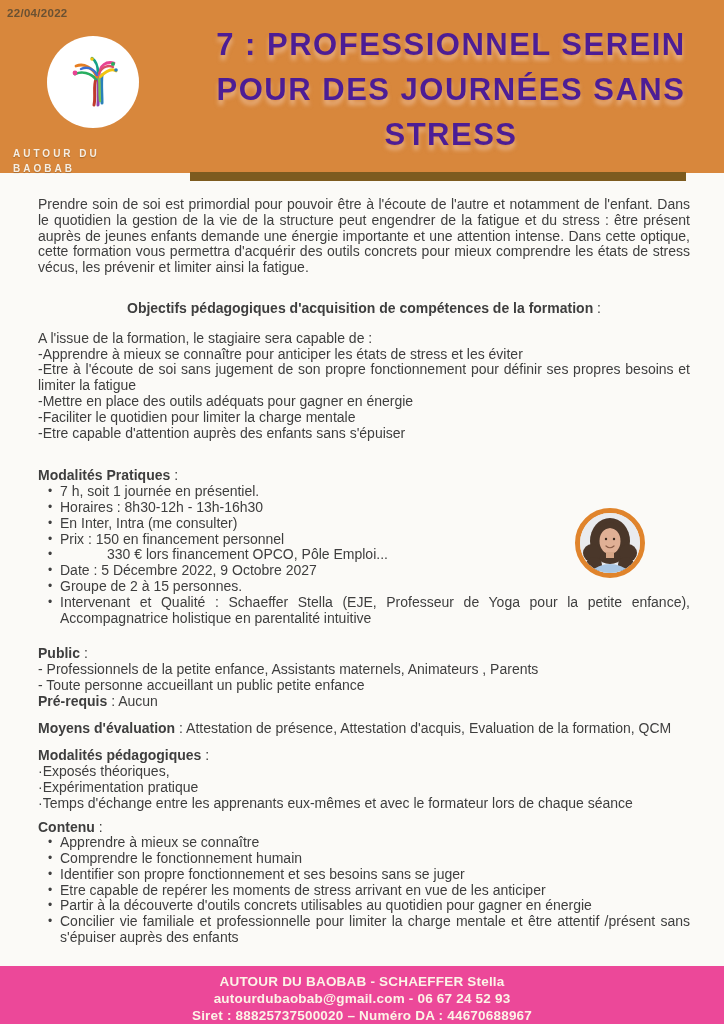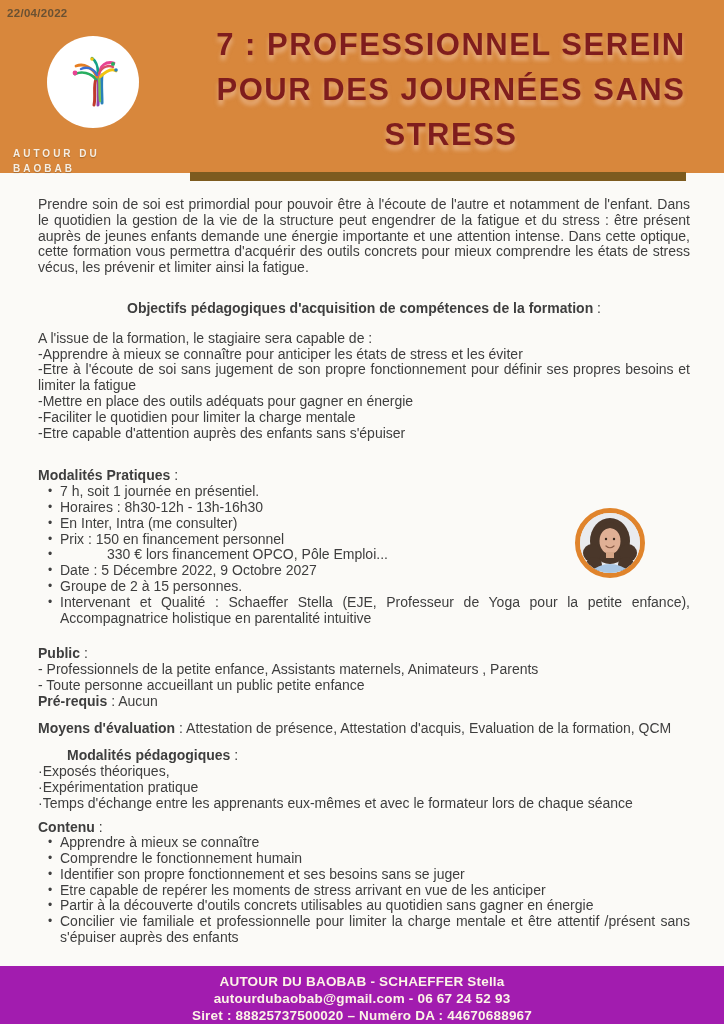--- a/index.html
+++ b/index.html
@@ -11,45 +11,45 @@
   }
   
   .header { position:absolute; top:0; left:0; width:724px; height:173px; background:#d8873c; }
   .date { position:absolute; top:7px; left:7px; font-size:11.5px; font-weight:bold; color:#6a5133; letter-spacing:.3px; }
   .logo-circle { position:absolute; top:36px; left:47px; width:92px; height:92px; background:#ffffff; border-radius:50%;
                  display:flex; align-items:center; justify-content:center; }
   .brand { position:absolute; top:146px; left:13px; width:160px; text-align:left;
            color:#f6eee3; font-size:10px; font-weight:bold; letter-spacing:3px; line-height:15px;
            text-shadow:0 1px 1px rgba(110,70,25,.45); }
   .title { position:absolute; top:22px; left:205px; width:492px; text-align:center;
-           color:#7f1d1d; font-weight:bold; font-size:31px; line-height:45px; letter-spacing:1.5px;
+           color:#4c1d95; font-weight:bold; font-size:31px; line-height:45px; letter-spacing:1.5px;
            text-shadow:0 5px 4px rgba(249,219,200,.5); }
   .accent-bar { position:absolute; top:172px; left:190px; width:496px; height:9px; background:#7d5b1f; }
   
   .content { position:absolute; top:181px; left:38px; width:652px; font-size:14px; line-height:15.8px; }
   .justify { text-align:justify; }
   .intro { margin-top:16px; }
   .center-heading { margin-top:25px; text-align:center; }
   .bold { font-weight:bold; }
   .obj-intro { margin-top:14px; }
   .mp-heading { margin-top:27px; }
   .public-heading { margin-top:20px; }
   .moyens { margin-top:11px; }
-  .ped-heading { margin-top:12px;margin-left:29px; }
+  .ped-heading { margin-top:12px; }
   .contenu-heading { margin-top:8px; }
   ul.bullets { list-style:none; }
   ul.bullets li { position:relative; padding-left:22px; }
   ul.bullets li::before { content:"•"; position:absolute; left:10px; top:0; font-size:12px; color:#3e3e3e; }
   .deep-indent { display:inline-block; padding-left:47px; }
   
   .avatar { position:absolute; left:575px; top:508px; width:70px; height:70px; border-radius:50%;
             border:5px solid #e0842c; overflow:hidden; background:#e9ebee; }
   .avatar svg { display:block; }
   
-  .footer { position:absolute; top:966px; left:0; width:724px; height:58px; background:#a21caf;
+  .footer { position:absolute; top:966px; left:0; width:724px; height:58px; background:#ec4899;
             color:#fcf4e7; text-align:center; font-size:13.5px; font-weight:bold;
             line-height:17px; padding-top:7px; letter-spacing:.2px; }
 </style>
 </head>
 <body>
 
 <div class="page">
 
   <div class="header">
     <div class="date">22/04/2022</div>
@@ -141,21 +141,21 @@
     <div>·Temps d'échange entre les apprenants eux-mêmes et avec le formateur lors de chaque séance</div>
 
     <div class="contenu-heading">
       <span class="bold">Contenu</span><span> :</span>
     </div>
     <ul class="bullets">
       <li><span>Apprendre à mieux se connaître</span></li>
       <li><span>Comprendre le fonctionnement humain</span></li>
       <li><span>Identifier son propre fonctionnement et ses besoins sans se juger</span></li>
       <li><span>Etre capable de repérer les moments de stress arrivant en vue de les anticiper</span></li>
-      <li><span>Partir à la découverte d'outils concrets utilisables au quotidien sans gagner en énergie</span></li>
+      <li><span>Partir à la découverte d'outils concrets utilisables au quotidien pour gagner en énergie</span></li>
       <li class="justify"><span>Concilier vie familiale et professionnelle pour limiter la charge mentale et être attentif /présent sans s'épuiser auprès des enfants</span></li>
     </ul>
   </div>
 
   <div class="avatar">
     <svg width="60" height="60" viewBox="0 0 60 60">
       <rect width="60" height="60" fill="#e9ebee"></rect>
       <ellipse cx="30" cy="28" rx="20" ry="23" fill="#4a372a"></ellipse>
       <circle cx="12" cy="40" r="9" fill="#4a372a"></circle>
       <circle cx="48" cy="40" r="9" fill="#4a372a"></circle>

